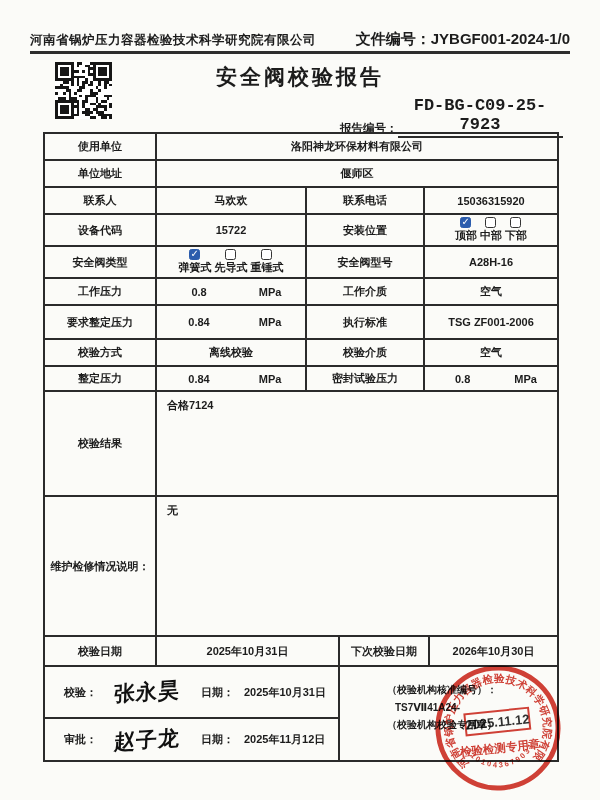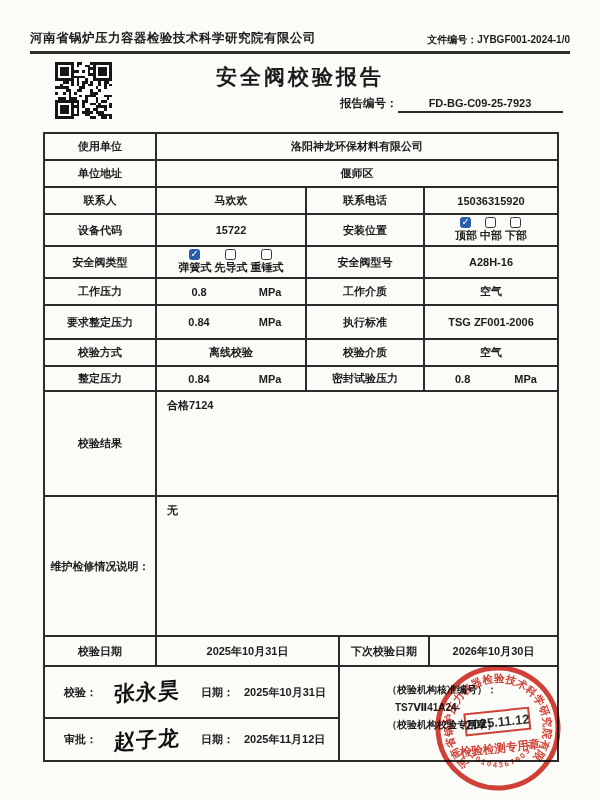--- a/index.html
+++ b/index.html
@@ -11,21 +11,21 @@
     color:#1c1c1c;
     font-weight:700;
     overflow:hidden;
   }
   
   .top-header {
     position:absolute; left:30px; right:30px; top:30px;
     display:flex; justify-content:space-between; align-items:flex-end;
   }
   .company-name { font-size:12.5px; letter-spacing:.5px; }
-  .doc-no { font-size:10px; }
+  .doc-no { font-size:15px; }
   .header-rule { position:absolute; left:30px; right:30px; top:51px; height:2.5px; background:#2e2e2e; }
 
   
   .qr {
     position:absolute; left:55px; top:62px; width:57px; height:57px;
     display:grid; grid-template-columns:repeat(21,1fr); grid-template-rows:repeat(21,1fr);
     background:#fff;
   }
   .qr div { background:transparent; }
   .qr div.f { background:#161616; }
@@ -35,21 +35,21 @@
     position:absolute; left:0; right:0; top:63px;
     text-align:center; font-size:21px; letter-spacing:3px;
   }
   .report-no-row {
     position:absolute; left:340px; top:96px;
     display:flex; align-items:flex-end; font-size:11.5px;
   }
   .report-no-label { margin-right:0; padding-bottom:2px;font-family:Liberation Mono, monospace; }
   .report-no-value {
     width:165px; text-align:center; padding-bottom:2px;
-    border-bottom:2px solid #2a2a2a; font-size:11px;
+    border-bottom:2px solid #2a2a2a; font-size:17px;font-family:Liberation Mono, monospace;
   }
 
   
   .tables { position:absolute; left:43px; top:132px; width:514px; }
   table { border-collapse:collapse; table-layout:fixed; width:514px; }
   td {
     border:2px solid #2b2b2b;
     font-size:11px; font-weight:700;
     text-align:center; vertical-align:middle;
     padding:2px 3px; overflow:hidden;

